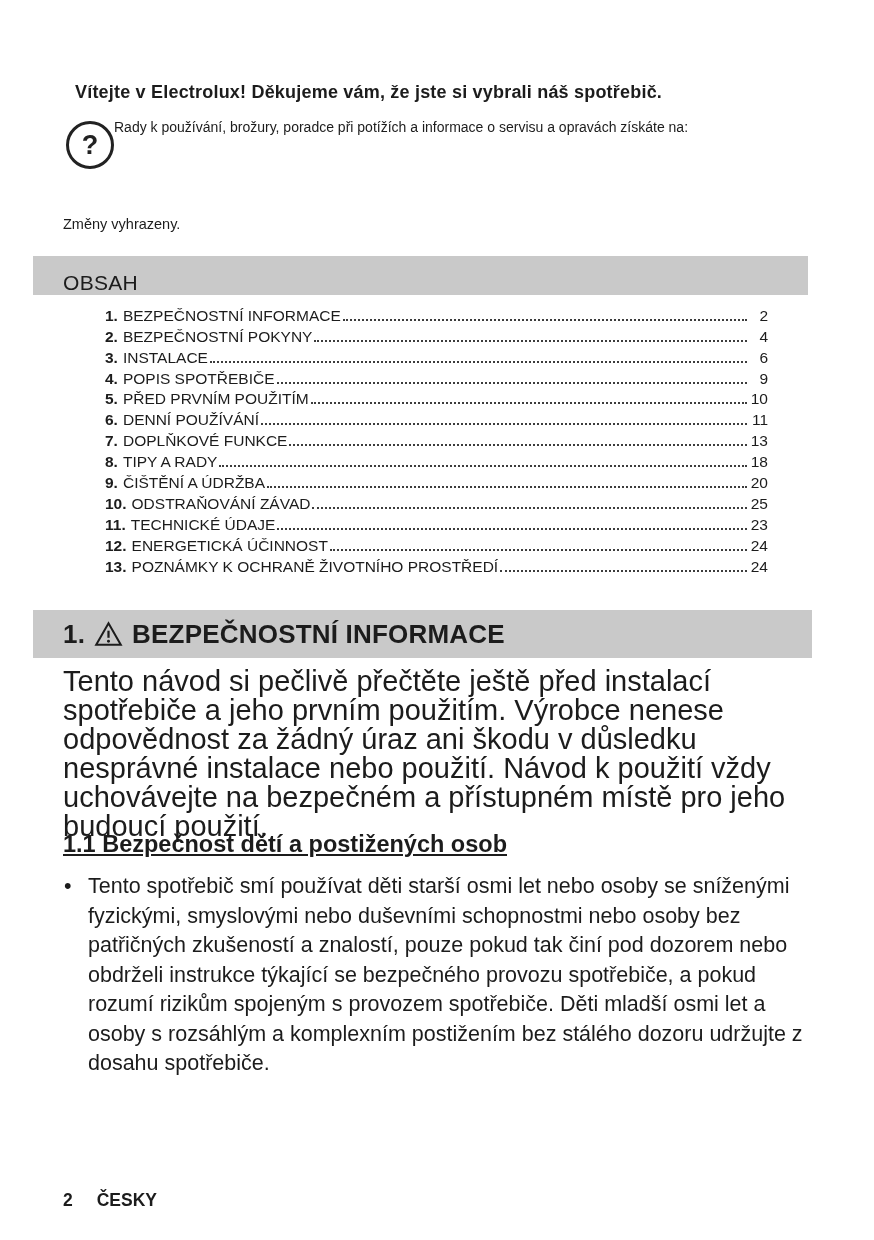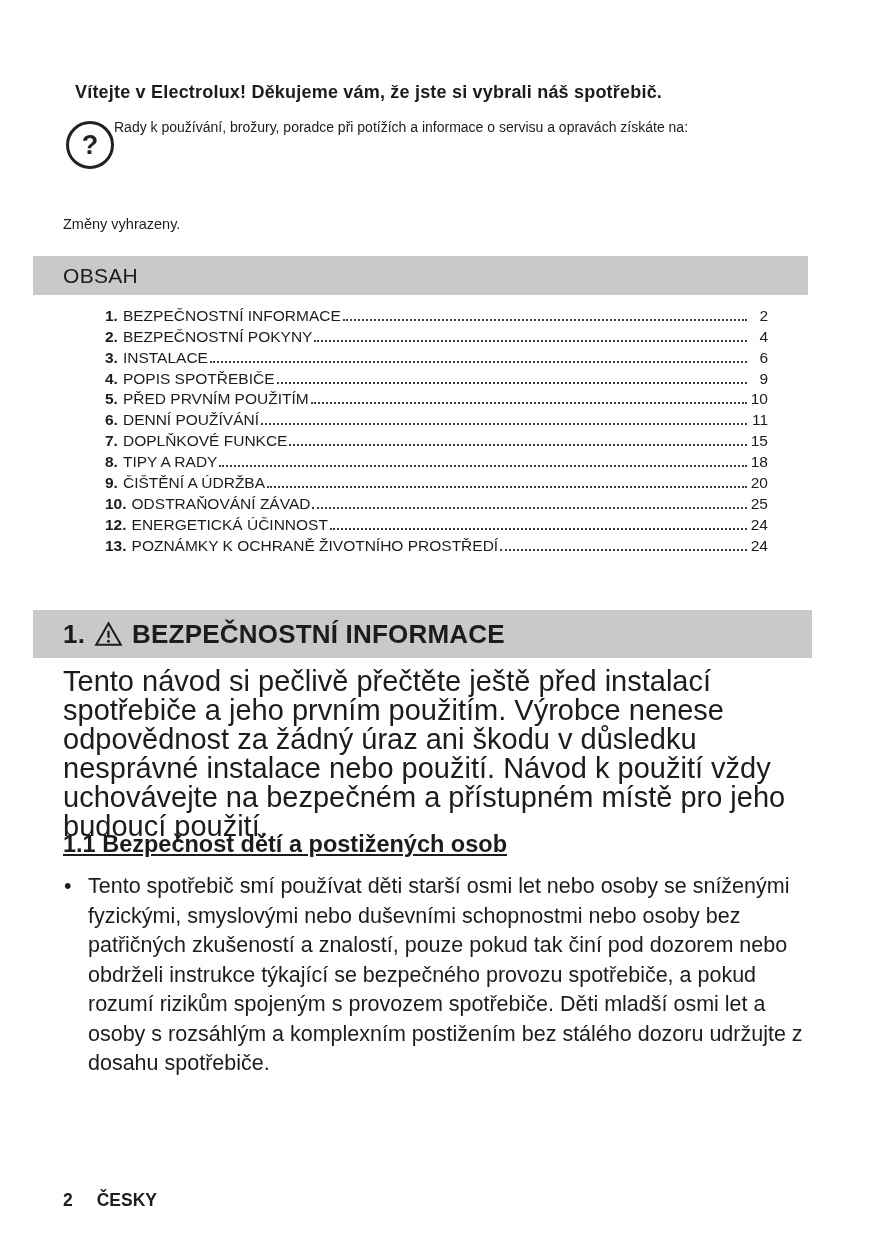--- a/index.html
+++ b/index.html
@@ -35,21 +35,21 @@
   }
   .support-link { font-weight: bold; font-size: 14.5px; }
 
   .changes { position: absolute; left: 63px; top: 216px; font-size: 14.5px; }
 
   
   .toc-bar {
     position: absolute; left: 33px; top: 256px;
     width: 775px; height: 39px; box-sizing: border-box;
     background: #c9c9c9;
-    display: flex; align-items: center; padding-left: 30px;
+    display: flex; align-items: flex-end; padding-left: 30px;
     font-size: 21px; letter-spacing: 0.3px;
   }
 
   
   .toc-list {
     position: absolute; left: 105px; top: 304px; width: 663px;
     margin: 0; padding: 0; list-style: none;
   }
   .toc-row {
     display: flex; align-items: flex-end;
@@ -165,21 +165,21 @@
       <span class="toc-num">6.</span>
       <span class="toc-title">DENNÍ POUŽÍVÁNÍ</span>
       <span class="toc-leader"></span>
       <span class="toc-page">11</span>
     </li>
 
     <li class="toc-row">
       <span class="toc-num">7.</span>
       <span class="toc-title">DOPLŇKOVÉ FUNKCE</span>
       <span class="toc-leader"></span>
-      <span class="toc-page">15</span>
+      <span class="toc-page">13</span>
     </li>
 
     <li class="toc-row">
       <span class="toc-num">8.</span>
       <span class="toc-title">TIPY A RADY</span>
       <span class="toc-leader"></span>
       <span class="toc-page">18</span>
     </li>
 
     <li class="toc-row">
@@ -189,20 +189,26 @@
       <span class="toc-page">20</span>
     </li>
 
     <li class="toc-row">
       <span class="toc-num">10.</span>
       <span class="toc-title">ODSTRAŇOVÁNÍ ZÁVAD</span>
       <span class="toc-leader"></span>
       <span class="toc-page">25</span>
     </li>
 
+    <li class="toc-row">
+      <span class="toc-num">11.</span>
+      <span class="toc-title">TECHNICKÉ ÚDAJE</span>
+      <span class="toc-leader"></span>
+      <span class="toc-page">23</span>
+    </li>
 
     <li class="toc-row">
       <span class="toc-num">12.</span>
       <span class="toc-title">ENERGETICKÁ ÚČINNOST</span>
       <span class="toc-leader"></span>
       <span class="toc-page">24</span>
     </li>
 
     <li class="toc-row">
       <span class="toc-num">13.</span>

